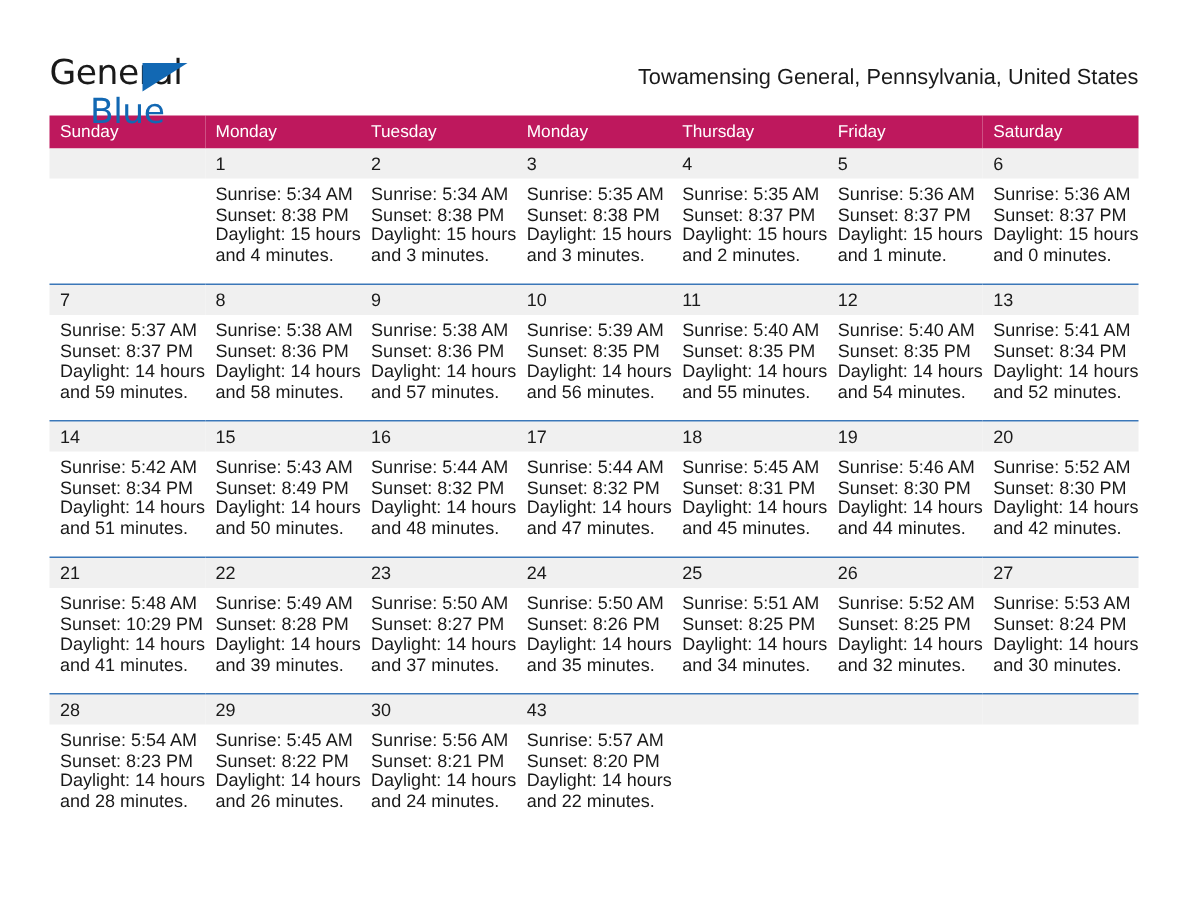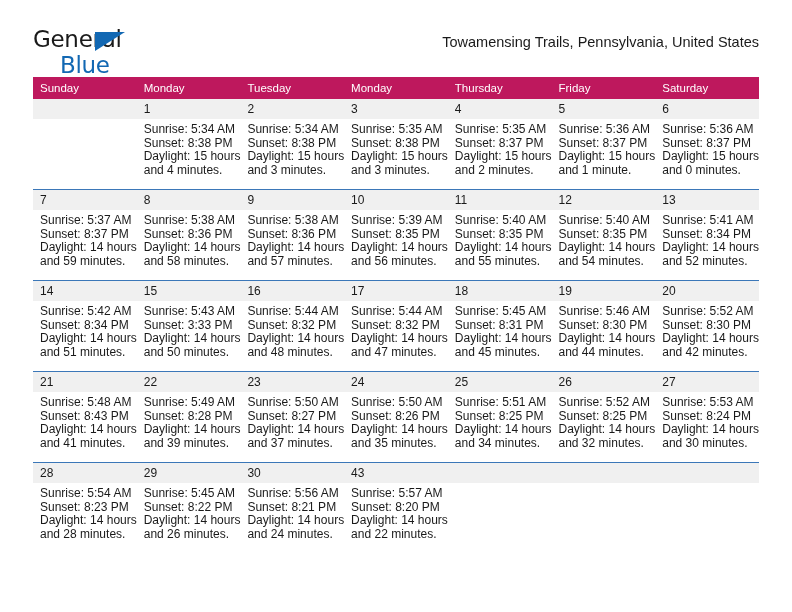--- a/index.html
+++ b/index.html
@@ -21,21 +21,21 @@
     height: 612px;
     box-sizing: border-box;
     padding: 0 33px;
   }
 
   
   .top {
     display: flex;
     align-items: flex-start;
     justify-content: flex-end;
-    padding-top: 26px;
+    padding-top: 36px;
     height: 72px;
     box-sizing: border-box;
   }
   .logo {
     position: relative;
     width: 130px;
     height: 48px;
     flex: 0 0 auto;
   }
   .logo-general {
@@ -142,21 +142,21 @@
 
   <div class="top">
 
     <div class="logo">
       <span class="logo-general">General</span>
       <span class="logo-tri"></span>
       <span class="logo-blue">Blue</span>
     </div>
 
     <div class="titles">
-      <div class="cal-subtitle">Towamensing Trails, Pennsylvania, United States</div>
+      <div class="cal-subtitle">Towamensing General, Pennsylvania, United States</div>
     </div>
 
   </div>
 
   <table class="cal">
     <thead>
       <tr>
         <th>Sunday</th>
         <th>Monday</th>
         <th>Tuesday</th>
@@ -298,21 +298,21 @@
               <div>Sunrise: 5:42 AM</div>
               <div>Sunset: 8:34 PM</div>
               <div>Daylight: 14 hours</div>
               <div>and 51 minutes.</div>
             </div>
           </td>
           <td class="day">
             <div class="daynum">15</div>
             <div class="details">
               <div>Sunrise: 5:43 AM</div>
-              <div>Sunset: 3:33 PM</div>
+              <div>Sunset: 8:49 PM</div>
               <div>Daylight: 14 hours</div>
               <div>and 50 minutes.</div>
             </div>
           </td>
           <td class="day">
             <div class="daynum">16</div>
             <div class="details">
               <div>Sunrise: 5:44 AM</div>
               <div>Sunset: 8:32 PM</div>
               <div>Daylight: 14 hours</div>
@@ -354,21 +354,21 @@
               <div>Daylight: 14 hours</div>
               <div>and 42 minutes.</div>
             </div>
           </td>
         </tr>
         <tr class="week">
           <td class="day">
             <div class="daynum">21</div>
             <div class="details">
               <div>Sunrise: 5:48 AM</div>
-              <div>Sunset: 8:43 PM</div>
+              <div>Sunset: 10:29 PM</div>
               <div>Daylight: 14 hours</div>
               <div>and 41 minutes.</div>
             </div>
           </td>
           <td class="day">
             <div class="daynum">22</div>
             <div class="details">
               <div>Sunrise: 5:49 AM</div>
               <div>Sunset: 8:28 PM</div>
               <div>Daylight: 14 hours</div>

